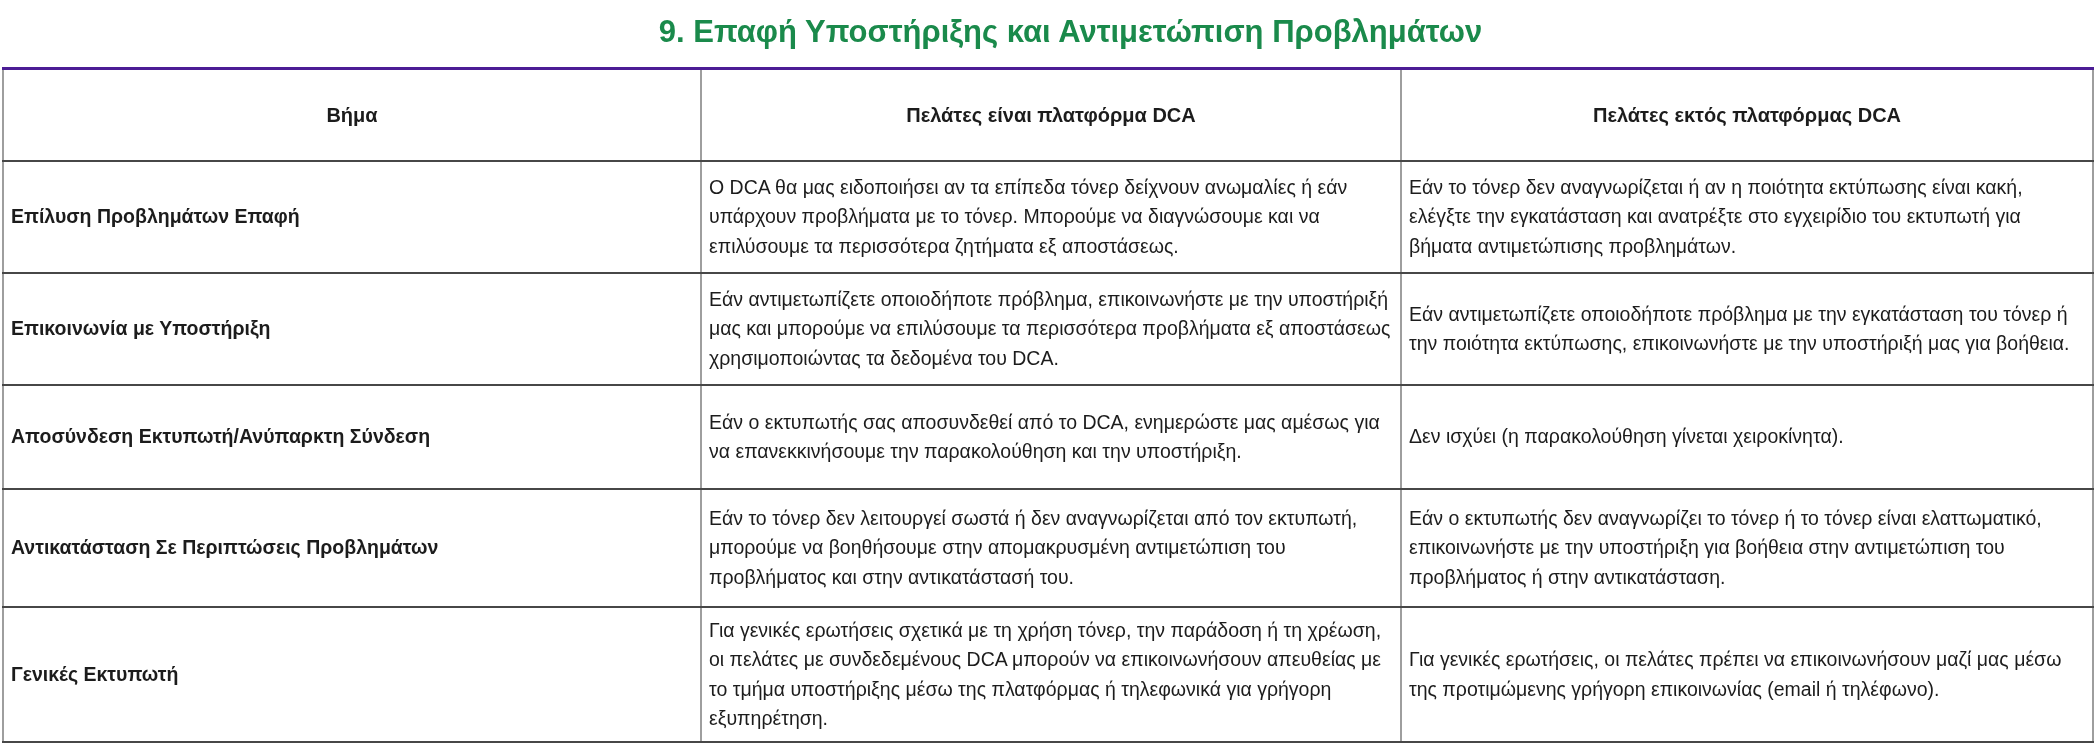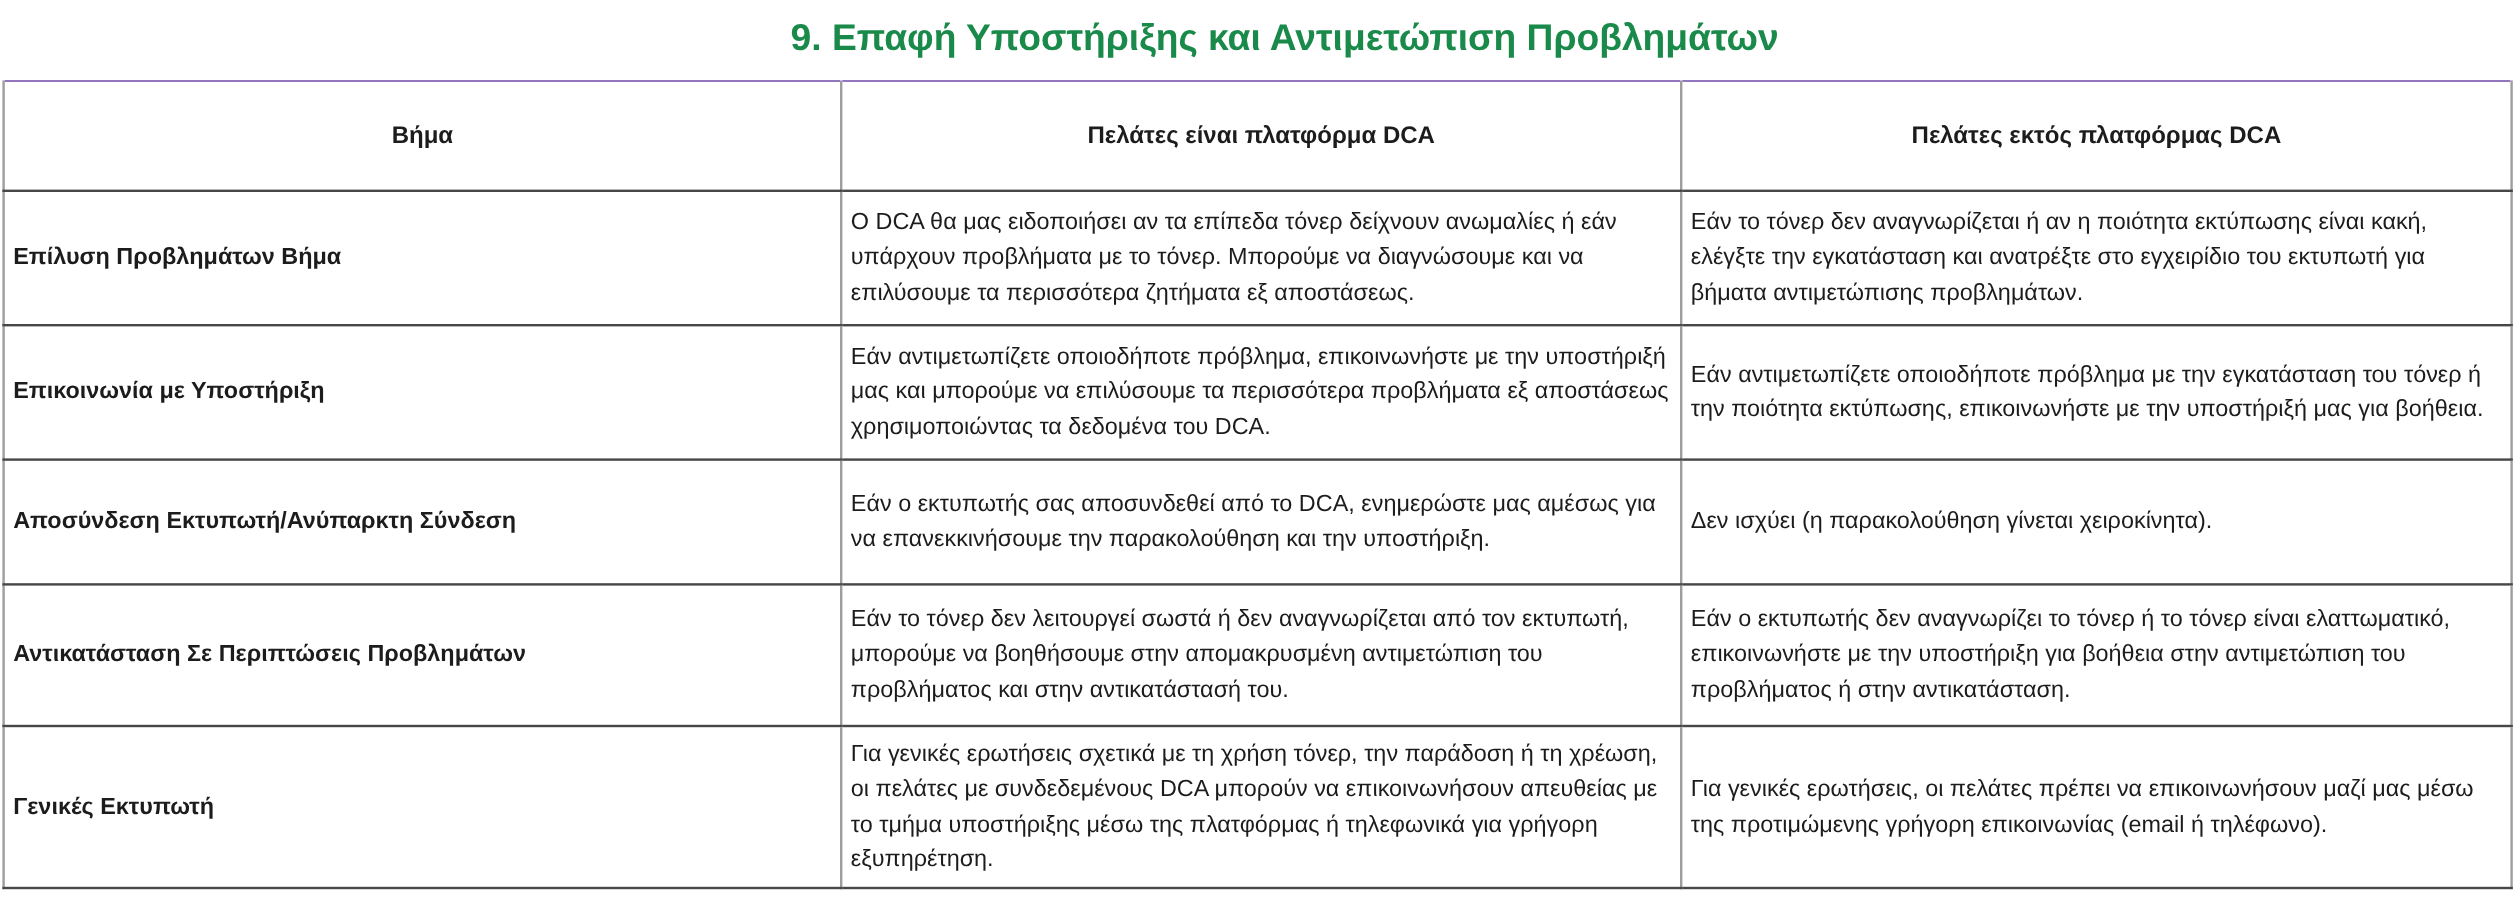--- a/index.html
+++ b/index.html
@@ -31,21 +31,21 @@
   }
   .support-table th,
   .support-table td {
     border-left: 2px solid #9e9e9e;
     border-right: 2px solid #9e9e9e;
     border-top: 2px solid #474747;
     border-bottom: 2px solid #474747;
     background: #ffffff;
   }
   .support-table thead th {
-    border-top: 1px solid #4c1d95;
+    border-top: 3px solid #4c1d95;
     height: 82px;
     font-size: 20px;
     font-weight: 700;
     text-align: center;
     vertical-align: middle;
     padding: 4px 10px;
   }
   .support-table td {
     font-size: 19.5px;
     line-height: 1.5;
@@ -75,21 +75,21 @@
   </colgroup>
   <thead>
     <tr>
       <th>Βήμα</th>
       <th>Πελάτες είναι πλατφόρμα DCA</th>
       <th>Πελάτες εκτός πλατφόρμας DCA</th>
     </tr>
   </thead>
   <tbody>
     <tr class="row-h-1">
-      <td class="step-cell">Επίλυση Προβλημάτων Βήμα</td>
+      <td class="step-cell">Επίλυση Προβλημάτων Επαφή</td>
       <td>Ο DCA θα μας ειδοποιήσει αν τα επίπεδα τόνερ δείχνουν ανωμαλίες ή εάν υπάρχουν προβλήματα με το τόνερ. Μπορούμε να διαγνώσουμε και να επιλύσουμε τα περισσότερα ζητήματα εξ αποστάσεως.</td>
       <td>Εάν το τόνερ δεν αναγνωρίζεται ή αν η ποιότητα εκτύπωσης είναι κακή, ελέγξτε την εγκατάσταση και ανατρέξτε στο εγχειρίδιο του εκτυπωτή για βήματα αντιμετώπισης προβλημάτων.</td>
     </tr>
     <tr class="row-h-2">
       <td class="step-cell">Επικοινωνία με Υποστήριξη</td>
       <td>Εάν αντιμετωπίζετε οποιοδήποτε πρόβλημα, επικοινωνήστε με την υποστήριξή μας και μπορούμε να επιλύσουμε τα περισσότερα προβλήματα εξ αποστάσεως χρησιμοποιώντας τα δεδομένα του DCA.</td>
       <td>Εάν αντιμετωπίζετε οποιοδήποτε πρόβλημα με την εγκατάσταση του τόνερ ή την ποιότητα εκτύπωσης, επικοινωνήστε με την υποστήριξή μας για βοήθεια.</td>
     </tr>
     <tr class="row-h-3">
       <td class="step-cell">Αποσύνδεση Εκτυπωτή/Ανύπαρκτη Σύνδεση</td>

